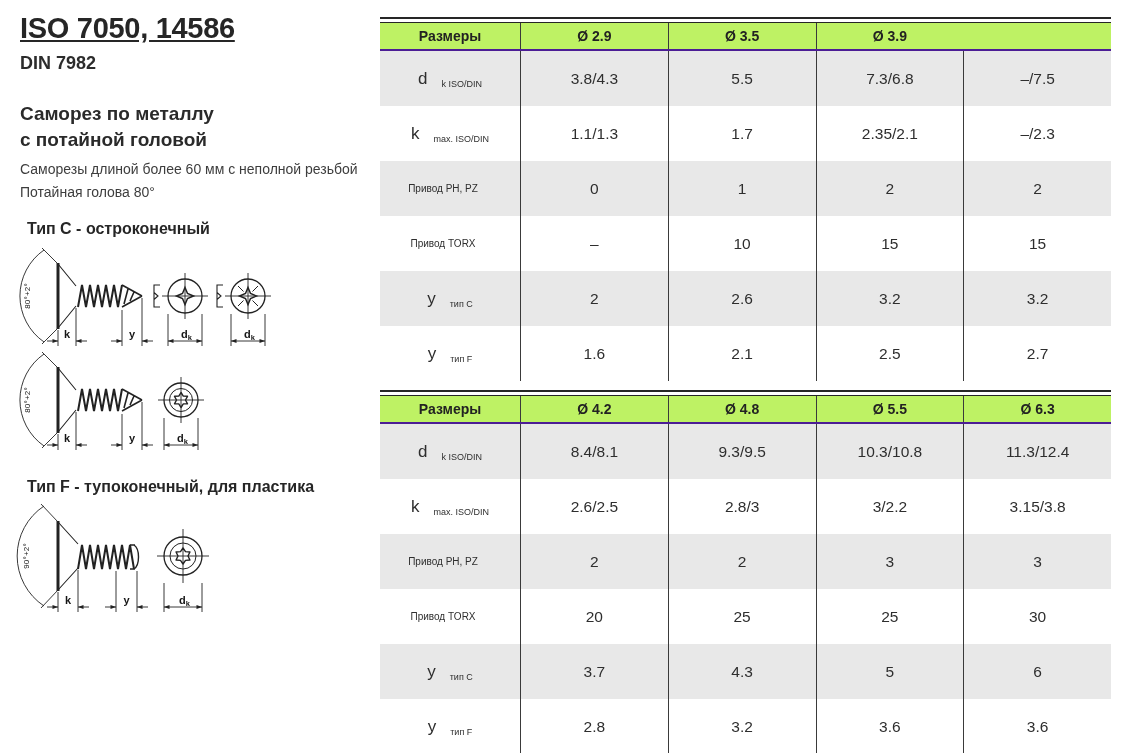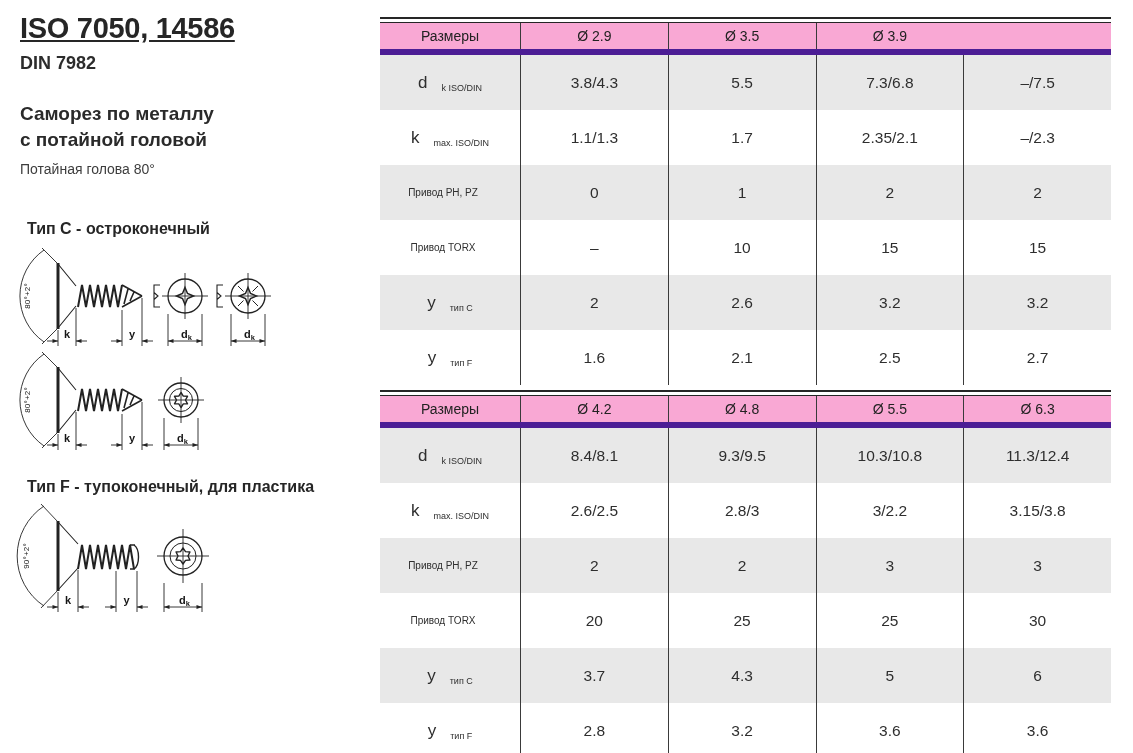--- a/index.html
+++ b/index.html
@@ -31,23 +31,23 @@
 
   
   .dim-table { position:absolute; left:380px; width:731px; border-top:2px solid #262626; }
   #table1 { top:17px; }
   #table2 { top:390px; }
   .thead, .trow {
     display:grid; grid-template-columns:140px 1fr 1fr 1fr 1fr;
     text-align:center;
   }
   .thead {
-    margin-top:3px; height:26px; background:#f9a8d4;
-    border-top:1px solid #262626; border-bottom:6px solid #4c1d95;
-    font-size:14px; font-weight:normal; color:#222222;
+    margin-top:3px; height:26px; background:#bef264;
+    border-top:1px solid #262626; border-bottom:2px solid #4c1d95;
+    font-size:14px; font-weight:bold; color:#222222;
   }
   .trow { height:55px; font-size:15.5px; color:#2e2e2e; }
   .trow.shade { background:#e8e8e8; }
   .cell { height:100%; display:flex; align-items:center; justify-content:center; }
   .thead .cell:not(:first-child), .trow .cell:not(:first-child) { border-left:1px solid #3a3a3a; }
   .lbl-sym  { font-size:17px; }
   .lbl-txt  { font-size:10px; }
   .lbl-sub  { font-size:9px; position:relative; top:5px; margin-left:14px; white-space:nowrap; }
 </style>
 </head>
@@ -55,20 +55,21 @@
 
 <div class="page">
 
   <div class="h-iso">ISO 7050, 14586</div>
   <div class="h-din">DIN 7982</div>
   <div class="h-prod">
     <div>Саморез по металлу</div>
     <div>с потайной головой</div>
   </div>
   <div class="desc">
+    <div>Саморезы длиной более 60 мм с неполной резьбой</div>
     <div>Потайная голова 80°</div>
   </div>
   <div class="type-hd type-c">Тип C - остроконечный</div>
   <div class="type-hd type-f">Тип F - тупоконечный, для пластика</div>
 
   <svg id="draw1" class="draw" width="272" height="106" viewBox="0 0 272 106">
     <g>
       <path d="M50,20 L68,42 M50,84 L68,62" stroke-width="1.1"></path>
       <line x1="50" y1="19" x2="50" y2="85" stroke-width="3"></line>
       <path d="M70,63 L74,41 L78,63 L82,41 L86,63 L90,41 L94,63 L98,41 L102,63 L106,41 L110,63 L114,41" stroke-width="2"></path>

